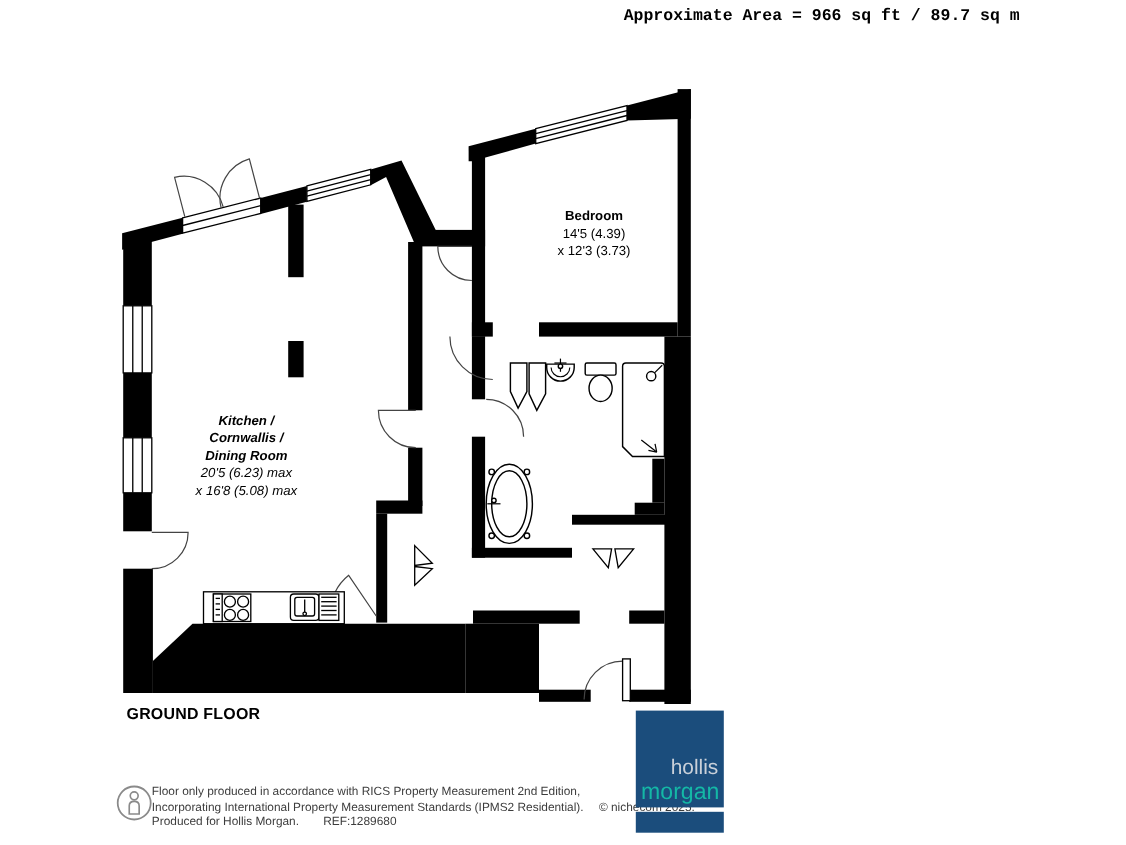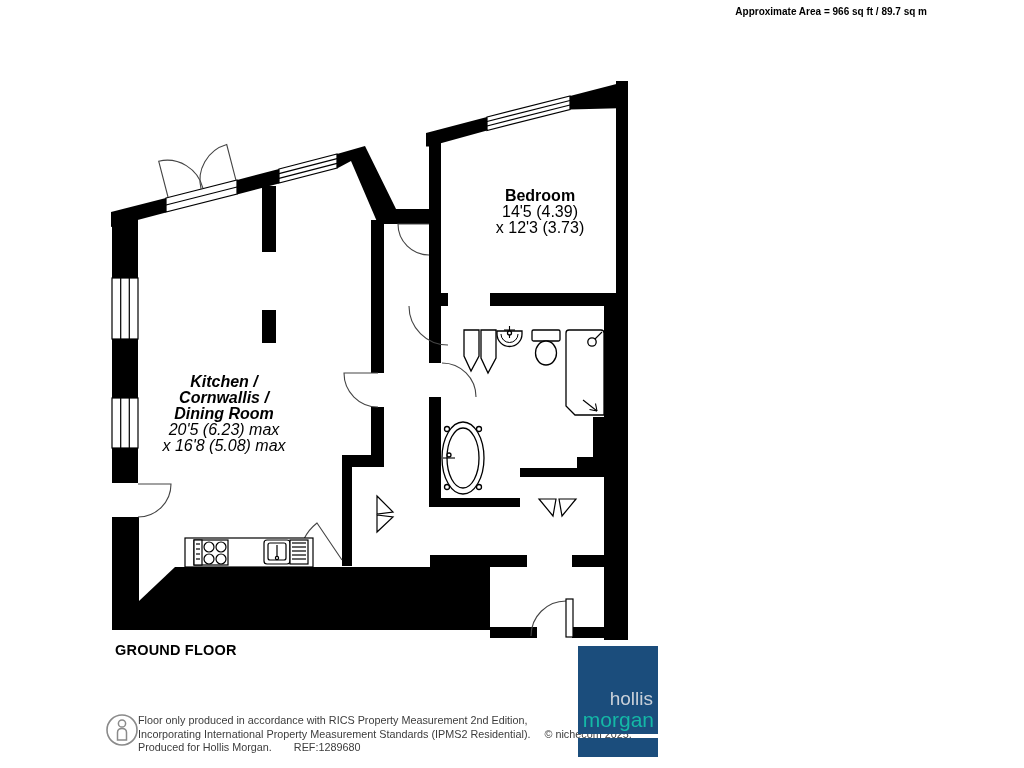--- a/index.html
+++ b/index.html
@@ -5,26 +5,26 @@
   html,body{margin:0;padding:0;}
   body{
     width:1024px;height:768px;position:relative;overflow:hidden;
     background:#ffffff;
     font-family:"Liberation Sans","DejaVu Sans",sans-serif;
     color:#000;
   }
   
   .hdr{position:absolute;right:97px;top:0;text-align:right;}
   .hdr-title{font-size:25px;font-weight:700;letter-spacing:-0.5px;line-height:34px;}
-  .hdr-area{font-size:10px;font-weight:700;margin-top:6px;}
+  .hdr-area{font-size:15px;font-weight:700;margin-top:6px;font-family:Liberation Mono, monospace;}
   .hdr-note{font-size:11.5px;font-weight:400;margin-top:5px;}
   
   #plan{position:absolute;left:0;top:0;}
   
-  .room-label{position:absolute;text-align:center;font-size:16px;line-height:16px;}
+  .room-label{position:absolute;text-align:center;font-size:12px;line-height:16px;}
   .room-label .rn{font-weight:700;}
   #bedroom-label{left:460px;top:188px;width:160px;}
   #kitchen-label{left:140px;top:374px;width:168px;font-style:italic;}
   #floor-label{position:absolute;left:115px;top:642px;font-size:14.5px;font-weight:700;letter-spacing:0.2px;}
   
   .ftr{position:absolute;left:138px;top:714px;font-size:10.8px;line-height:13.5px;color:#3c3c3c;}
   .ftr .cpy{margin-left:14px;}
   .ftr .ref{margin-left:22px;text-align:center;}
   .ftr-icon{position:absolute;left:105px;top:712px;}
   

